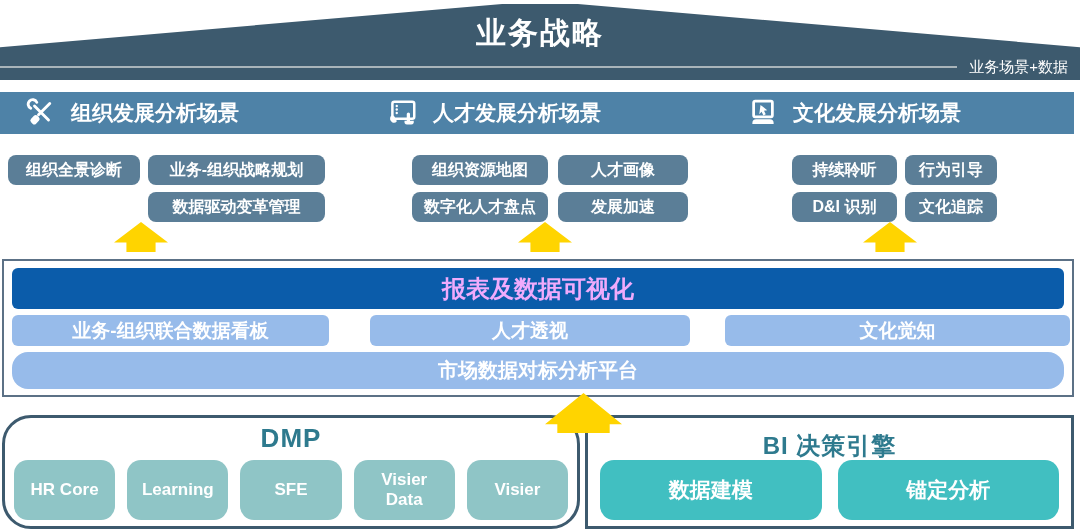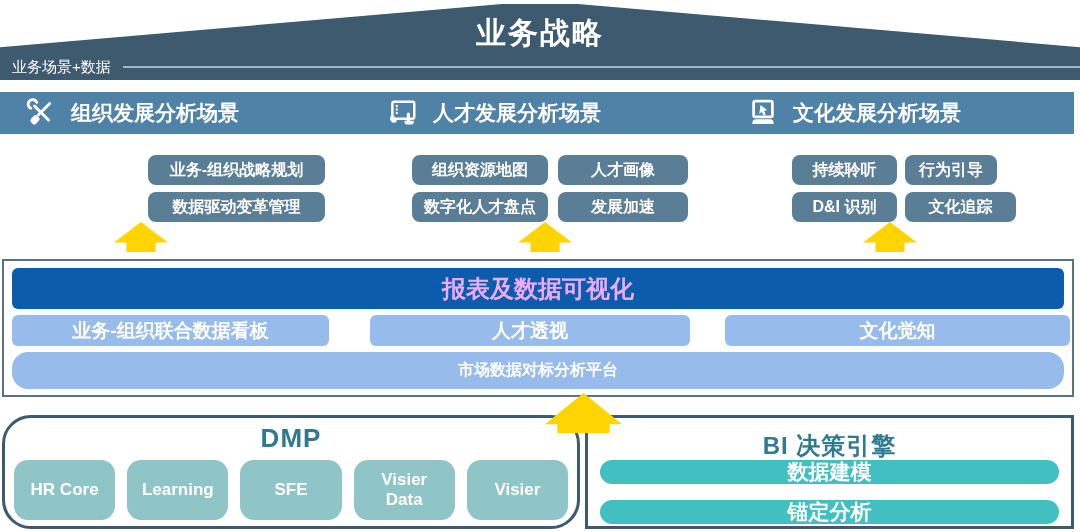--- a/index.html
+++ b/index.html
@@ -4,21 +4,21 @@
 <style>
   html,body{margin:0;padding:0;background:#fff;}
   .stage{position:relative;width:1080px;height:532px;background:#fff;overflow:hidden;
          font-family:"Liberation Sans","DejaVu Sans",sans-serif;}
 
   
   .roof{position:absolute;left:0;top:0;width:1080px;height:80px;background:#3d5a6e;
         clip-path:polygon(0 59%,46.5% 5%,53.5% 5%,100% 59%,100% 100%,0 100%);}
   .roof-title{position:absolute;left:0;right:0;top:13px;text-align:center;color:#fff;
               font-size:30px;font-weight:700;letter-spacing:2px;}
-  .roof-sub{position:absolute;left:0;right:0;top:58px;height:18px;text-align:left;}
+  .roof-sub{position:absolute;left:0;right:0;top:58px;height:18px;text-align:right;}
   .roof-sub::before{content:"";position:absolute;left:0;right:0;top:8px;height:2px;background:#a9b4ba;}
   .roof-sub span{position:relative;display:inline-block;background:#3d5a6e;padding:0 12px;
                  color:#fff;font-size:15px;line-height:18px;}
 
   
   .scenario-bar{position:absolute;left:0;top:92px;width:1074px;height:42px;background:#4e82a7;}
   .scenario-item{position:absolute;top:0;height:42px;display:flex;align-items:center;gap:13px;color:#fff;font-family:Liberation Mono, monospace;}
   .s1{left:25px}.s2{left:386px}.s3{left:746px}
   .scenario-item .label{font-size:21px;font-weight:600;}
   .icon{display:flex;align-items:center;}
@@ -40,33 +40,33 @@
   
   .report-panel{position:absolute;left:2px;top:259px;width:1072px;height:138px;background:#fff;
         border:2px solid #5c7186;box-sizing:border-box;}
   .report-header{position:absolute;left:8px;top:7px;width:1052px;height:41px;background:#0b5caa;
         border-radius:6px;color:#f0abfc;font-size:24px;font-weight:600;
         display:flex;align-items:center;justify-content:center;}
   .report-board{position:absolute;top:54px;height:31px;background:#97bbea;border-radius:6px;color:#fff;
         font-size:19px;font-weight:700;display:flex;align-items:center;justify-content:center;}
   .b1{left:8px;width:317px}.b2{left:366px;width:320px}.b3{left:721px;width:345px}
   .report-platform{position:absolute;left:8px;top:91px;width:1052px;height:37px;background:#97bbea;
-        border-radius:16px;color:#fff;font-size:16px;font-weight:700;
+        border-radius:16px;color:#fff;font-size:20px;font-weight:700;
         display:flex;align-items:center;justify-content:center;}
 
   
   .data-panel{position:absolute;top:415px;height:114px;background:#fff;border:3px solid #3d5a6e;
         box-sizing:border-box;}
   .dmp{left:2px;width:578px;border-radius:29px;}
   .bi{left:585px;width:489px;}
   .data-title{text-align:center;margin-top:5px;font-weight:800;color:#2e7a8e;letter-spacing:1px;}
   .dmp .data-title{font-size:26px;}
   .bi .data-title{font-size:24px;margin-top:12px;}
   .data-row{position:absolute;left:0;right:0;top:42px;bottom:6px;display:flex;gap:12px;padding:0 9px;}
-  .bi .data-row{gap:16px;padding:0 12px;flex-direction:column;}
+  .bi .data-row{gap:16px;padding:0 12px;}
   .data-chip{flex:1;border-radius:14px;color:#fff;font-weight:700;display:flex;align-items:center;
         justify-content:center;text-align:center;line-height:1.15;}
   .dmp .data-chip{background:#8fc5c6;font-size:17px;padding:0 8px;}
   .bi .data-chip{background:#41bfc1;font-size:21px;}
 </style>
 </head>
 <body>
 
 <div class="stage">
 
@@ -110,32 +110,33 @@
         <svg viewBox="0 0 24 24" width="34" height="30">
           <rect x="4.5" y="2.5" width="15" height="12.5" rx="1.2" fill="none" stroke="#fff" stroke-width="2.2"></rect>
           <path d="M10 5.5 l5.4 4.2 -2.6 .5 1.4 2.8 -1.9 .9 -1.4 -2.9 -1.9 1.9 z" fill="#fff"></path>
           <path d="M3.5 20.8 q-.3 -3.8 3.1 -3.8 h10.8 q3.4 0 3.1 3.8 z" fill="#fff"></path>
         </svg>
       </span>
       <span class="label">文化发展分析场景</span>
     </div>
   </div>
 
+  <div class="chip" style="left:8px;top:155px;width:132px">组织全景诊断</div>
   <div class="chip" style="left:148px;top:155px;width:177px">业务-组织战略规划</div>
   <div class="chip" style="left:148px;top:192px;width:177px">数据驱动变革管理</div>
 
   <div class="chip" style="left:412px;top:155px;width:136px">组织资源地图</div>
   <div class="chip" style="left:558px;top:155px;width:130px">人才画像</div>
   <div class="chip" style="left:412px;top:192px;width:136px">数字化人才盘点</div>
   <div class="chip" style="left:558px;top:192px;width:130px">发展加速</div>
 
   <div class="chip" style="left:792px;top:155px;width:105px">持续聆听</div>
   <div class="chip" style="left:905px;top:155px;width:92px">行为引导</div>
   <div class="chip" style="left:792px;top:192px;width:105px">D&amp;I 识别</div>
-  <div class="chip" style="left:905px;top:192px;width:111px">文化追踪</div>
+  <div class="chip" style="left:905px;top:192px;width:92px">文化追踪</div>
 
   <div class="block-arrow arrow-1"></div>
   <div class="block-arrow arrow-2"></div>
   <div class="block-arrow arrow-3"></div>
   <div class="block-arrow arrow-big"></div>
 
   <div class="report-panel">
     <div class="report-header">报表及数据可视化</div>
     <div class="report-board b1">业务-组织联合数据看板</div>
     <div class="report-board b2">人才透视</div>

